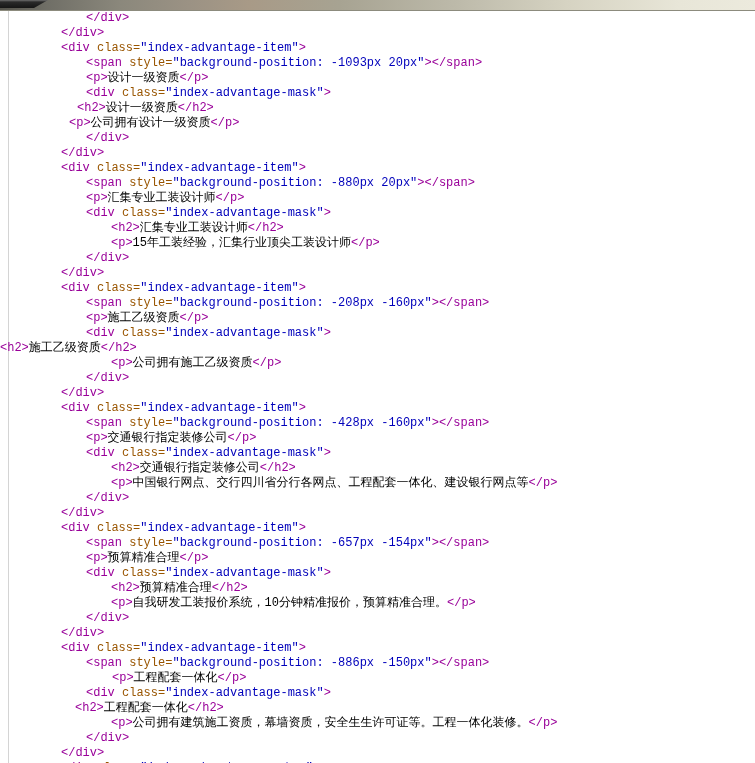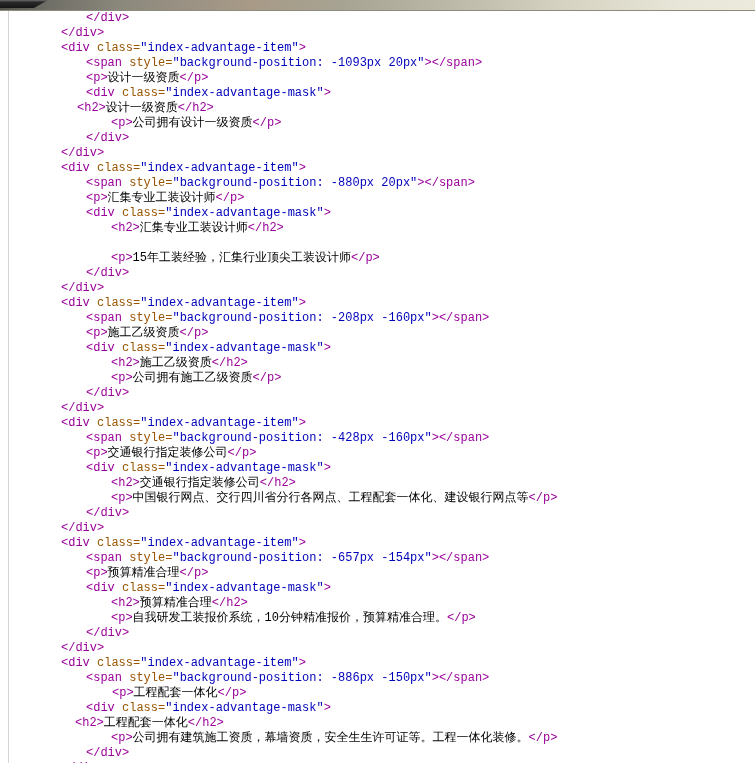--- a/index.html
+++ b/index.html
@@ -75,36 +75,36 @@
   <div class="corner-tab"></div>
   <div class="left-border"></div>
   <div class="source-area">
       <div class="line" style="padding-left: 86px;"><span class="tok-tag">&lt;/div&gt;</span></div>
       <div class="line" style="padding-left: 61px;"><span class="tok-tag">&lt;/div&gt;</span></div>
       <div class="line" style="padding-left: 61px;"><span class="tok-tag">&lt;div</span><span class="tok-attr"> class=</span><span class="tok-val">"index-advantage-item"</span><span class="tok-tag">&gt;</span></div>
       <div class="line" style="padding-left: 86px;"><span class="tok-tag">&lt;span</span><span class="tok-attr"> style=</span><span class="tok-val">"background-position: -1093px 20px"</span><span class="tok-tag">&gt;&lt;/span&gt;</span></div>
       <div class="line" style="padding-left: 86px;"><span class="tok-tag">&lt;p&gt;</span><span class="tok-text">设计一级资质</span><span class="tok-tag">&lt;/p&gt;</span></div>
       <div class="line" style="padding-left: 86px;"><span class="tok-tag">&lt;div</span><span class="tok-attr"> class=</span><span class="tok-val">"index-advantage-mask"</span><span class="tok-tag">&gt;</span></div>
       <div class="line" style="padding-left: 77px;"><span class="tok-tag">&lt;h2&gt;</span><span class="tok-text">设计一级资质</span><span class="tok-tag">&lt;/h2&gt;</span></div>
-      <div class="line" style="padding-left: 111px;"><span class="tok-tag">&lt;p&gt;</span><span class="tok-text">公司拥有设计一级资质</span><span class="tok-tag">&lt;/p&gt;</span></div>
+      <div class="line" style="padding-left: 69px;"><span class="tok-tag">&lt;p&gt;</span><span class="tok-text">公司拥有设计一级资质</span><span class="tok-tag">&lt;/p&gt;</span></div>
       <div class="line" style="padding-left: 86px;"><span class="tok-tag">&lt;/div&gt;</span></div>
       <div class="line" style="padding-left: 61px;"><span class="tok-tag">&lt;/div&gt;</span></div>
       <div class="line" style="padding-left: 61px;"><span class="tok-tag">&lt;div</span><span class="tok-attr"> class=</span><span class="tok-val">"index-advantage-item"</span><span class="tok-tag">&gt;</span></div>
       <div class="line" style="padding-left: 86px;"><span class="tok-tag">&lt;span</span><span class="tok-attr"> style=</span><span class="tok-val">"background-position: -880px 20px"</span><span class="tok-tag">&gt;&lt;/span&gt;</span></div>
       <div class="line" style="padding-left: 86px;"><span class="tok-tag">&lt;p&gt;</span><span class="tok-text">汇集专业工装设计师</span><span class="tok-tag">&lt;/p&gt;</span></div>
       <div class="line" style="padding-left: 86px;"><span class="tok-tag">&lt;div</span><span class="tok-attr"> class=</span><span class="tok-val">"index-advantage-mask"</span><span class="tok-tag">&gt;</span></div>
       <div class="line" style="padding-left: 111px;"><span class="tok-tag">&lt;h2&gt;</span><span class="tok-text">汇集专业工装设计师</span><span class="tok-tag">&lt;/h2&gt;</span></div>
-      <div class="line" style="padding-left: 111px; margin-top: 15px;"><span class="tok-tag">&lt;p&gt;</span><span class="tok-text">15年工装经验，汇集行业顶尖工装设计师</span><span class="tok-tag">&lt;/p&gt;</span></div>
+      <div class="line" style="padding-left: 111px;"><span class="tok-tag">&lt;p&gt;</span><span class="tok-text">15年工装经验，汇集行业顶尖工装设计师</span><span class="tok-tag">&lt;/p&gt;</span></div>
       <div class="line" style="padding-left: 86px;"><span class="tok-tag">&lt;/div&gt;</span></div>
       <div class="line" style="padding-left: 61px;"><span class="tok-tag">&lt;/div&gt;</span></div>
       <div class="line" style="padding-left: 61px;"><span class="tok-tag">&lt;div</span><span class="tok-attr"> class=</span><span class="tok-val">"index-advantage-item"</span><span class="tok-tag">&gt;</span></div>
       <div class="line" style="padding-left: 86px;"><span class="tok-tag">&lt;span</span><span class="tok-attr"> style=</span><span class="tok-val">"background-position: -208px -160px"</span><span class="tok-tag">&gt;&lt;/span&gt;</span></div>
       <div class="line" style="padding-left: 86px;"><span class="tok-tag">&lt;p&gt;</span><span class="tok-text">施工乙级资质</span><span class="tok-tag">&lt;/p&gt;</span></div>
       <div class="line" style="padding-left: 86px;"><span class="tok-tag">&lt;div</span><span class="tok-attr"> class=</span><span class="tok-val">"index-advantage-mask"</span><span class="tok-tag">&gt;</span></div>
-      <div class="line" style="padding-left: 111px;"><span class="tok-tag">&lt;h2&gt;</span><span class="tok-text">施工乙级资质</span><span class="tok-tag">&lt;/h2&gt;</span></div>
+      <div class="line" style=""><span class="tok-tag">&lt;h2&gt;</span><span class="tok-text">施工乙级资质</span><span class="tok-tag">&lt;/h2&gt;</span></div>
       <div class="line" style="padding-left: 111px;"><span class="tok-tag">&lt;p&gt;</span><span class="tok-text">公司拥有施工乙级资质</span><span class="tok-tag">&lt;/p&gt;</span></div>
       <div class="line" style="padding-left: 86px;"><span class="tok-tag">&lt;/div&gt;</span></div>
       <div class="line" style="padding-left: 61px;"><span class="tok-tag">&lt;/div&gt;</span></div>
       <div class="line" style="padding-left: 61px;"><span class="tok-tag">&lt;div</span><span class="tok-attr"> class=</span><span class="tok-val">"index-advantage-item"</span><span class="tok-tag">&gt;</span></div>
       <div class="line" style="padding-left: 86px;"><span class="tok-tag">&lt;span</span><span class="tok-attr"> style=</span><span class="tok-val">"background-position: -428px -160px"</span><span class="tok-tag">&gt;&lt;/span&gt;</span></div>
       <div class="line" style="padding-left: 86px;"><span class="tok-tag">&lt;p&gt;</span><span class="tok-text">交通银行指定装修公司</span><span class="tok-tag">&lt;/p&gt;</span></div>
       <div class="line" style="padding-left: 86px;"><span class="tok-tag">&lt;div</span><span class="tok-attr"> class=</span><span class="tok-val">"index-advantage-mask"</span><span class="tok-tag">&gt;</span></div>
       <div class="line" style="padding-left: 111px;"><span class="tok-tag">&lt;h2&gt;</span><span class="tok-text">交通银行指定装修公司</span><span class="tok-tag">&lt;/h2&gt;</span></div>
       <div class="line" style="padding-left: 111px;"><span class="tok-tag">&lt;p&gt;</span><span class="tok-text">中国银行网点、交行四川省分行各网点、工程配套一体化、建设银行网点等</span><span class="tok-tag">&lt;/p&gt;</span></div>
       <div class="line" style="padding-left: 86px;"><span class="tok-tag">&lt;/div&gt;</span></div>

